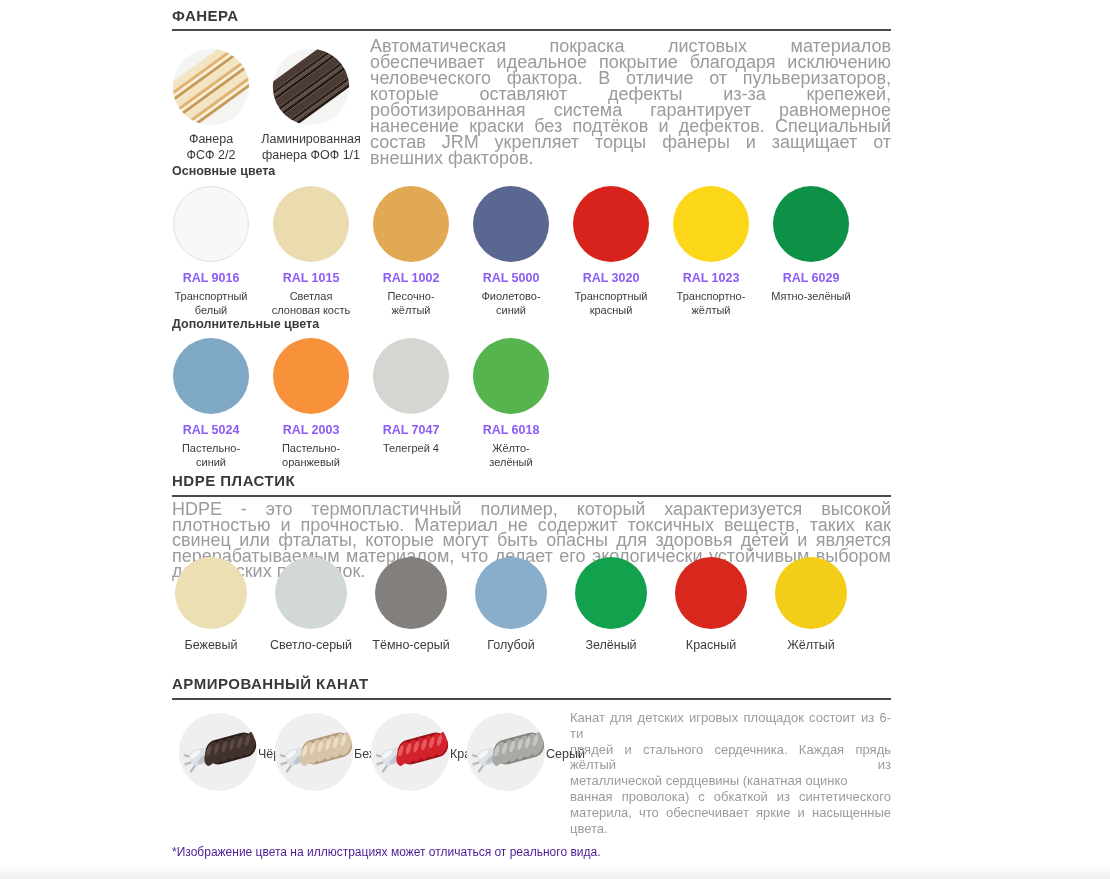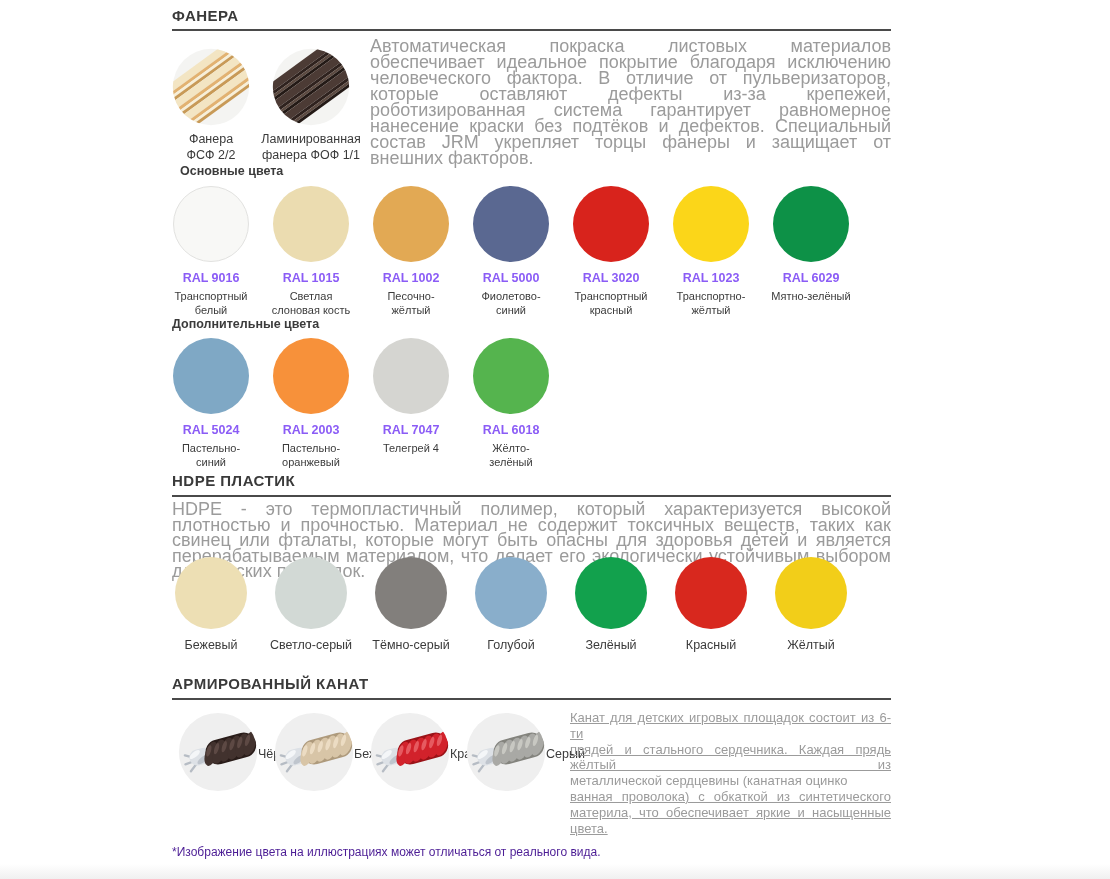--- a/index.html
+++ b/index.html
@@ -21,21 +21,21 @@
   .group-label{font-size:12.5px;font-weight:700;color:#3b3b3b;}
   .row{display:flex;}
   .cell{width:100px;display:flex;flex-direction:column;align-items:center;}
   .cell-96{width:96px;display:flex;flex-direction:row;align-items:center;}
   .circle{border-radius:50%;box-sizing:border-box;}
   .sw-code{font-size:12.5px;font-weight:700;color:#8b5cf6;margin-top:9px;text-align:center;white-space:pre-line;line-height:1.25;}
   .sw-name{font-size:11px;color:#3b3b3b;text-align:center;white-space:pre-line;line-height:1.28;margin-top:2px;}
   .sw-single{font-size:12.5px;color:#3b3b3b;text-align:center;margin-top:9px;}
   .sample-label{font-size:12.5px;color:#3b3b3b;text-align:center;white-space:pre-line;line-height:1.3;margin-top:5px;}
   .rope-line{font-size:13px;line-height:15.8px;color:#9b9b9b;text-align:left;}
-  .rope-line.just{text-align:justify;text-align-last:justify;text-decoration:underline;}
+  .rope-line.just{text-align:justify;text-align-last:justify;}
   .footnote{font-size:12px;color:#4c1d95;}
   .bottom-band{background:linear-gradient(#ffffff,#f0f0f0);}
   svg{display:block;}
 </style>
 </head>
 <body>
 
 <div class="abs sec-title" style="left:172px;top:7px;">ФАНЕРА</div>
 <div class="abs rule" style="left:172px;top:29px;width:719px;"></div>
 
@@ -93,21 +93,21 @@
           </g>
   </svg>
       </div>
       <div class="sample-label">Ламинированная
 фанера ФОФ 1/1</div>
     </div>
   </div>
 
 <div class="abs para" style="left:370px;top:38px;width:521px;">Автоматическая покраска листовых материалов обеспечивает идеальное покрытие благодаря исключению человеческого фактора. В отличие от пульверизаторов, которые оставляют дефекты из-за крепежей, роботизированная система гарантирует равномерное нанесение краски без подтёков и дефектов. Специальный состав JRM укрепляет торцы фанеры и защищает от внешних факторов.</div>
 
-<div class="abs group-label" style="left:172px;top:164px;margin-left:8px;">Основные цвета</div>
+<div class="abs group-label" style="left:172px;top:164px;">Основные цвета</div>
 <div class="abs row" id="ral-row-0" style="left:161px;top:186px;">
     <div class="cell">
       <div class="circle" style="width: 76px; height: 76px; background: rgb(248, 248, 246); border: 1.5px solid rgb(226, 226, 224);"></div>
       <div class="sw-code">RAL 9016</div>
       <div class="sw-name">Транспортный
 белый</div>
     </div>
     <div class="cell">
       <div class="circle" style="width: 76px; height: 76px; background: rgb(235, 220, 176);"></div>
       <div class="sw-code">RAL 1015</div>

